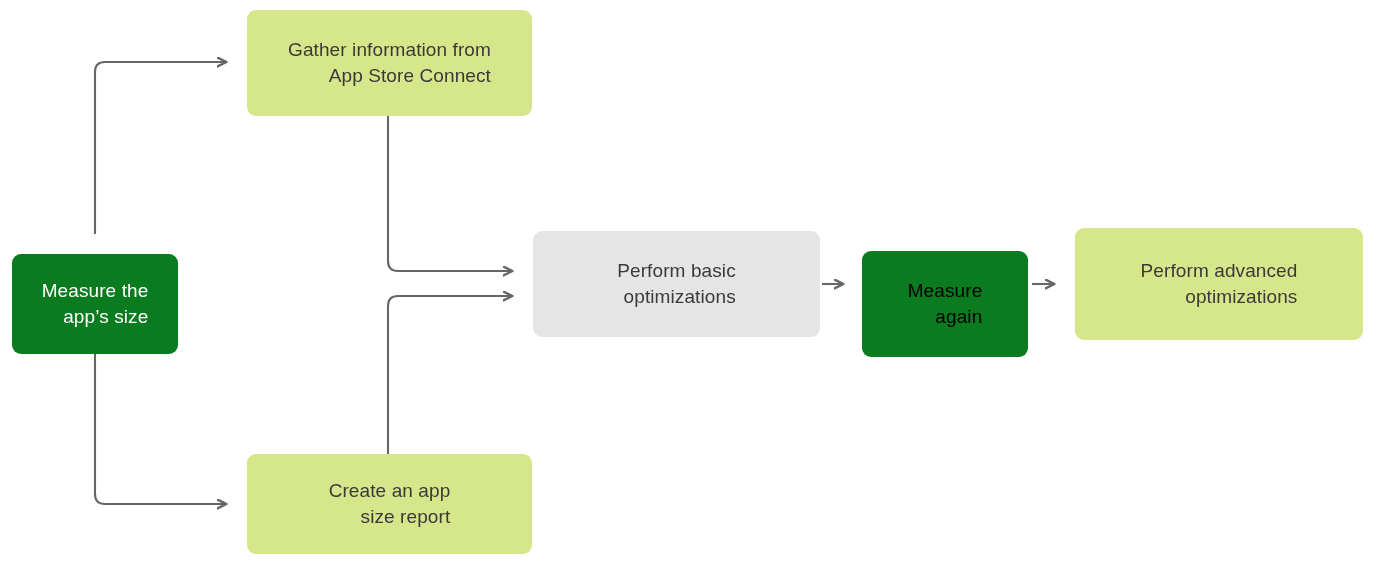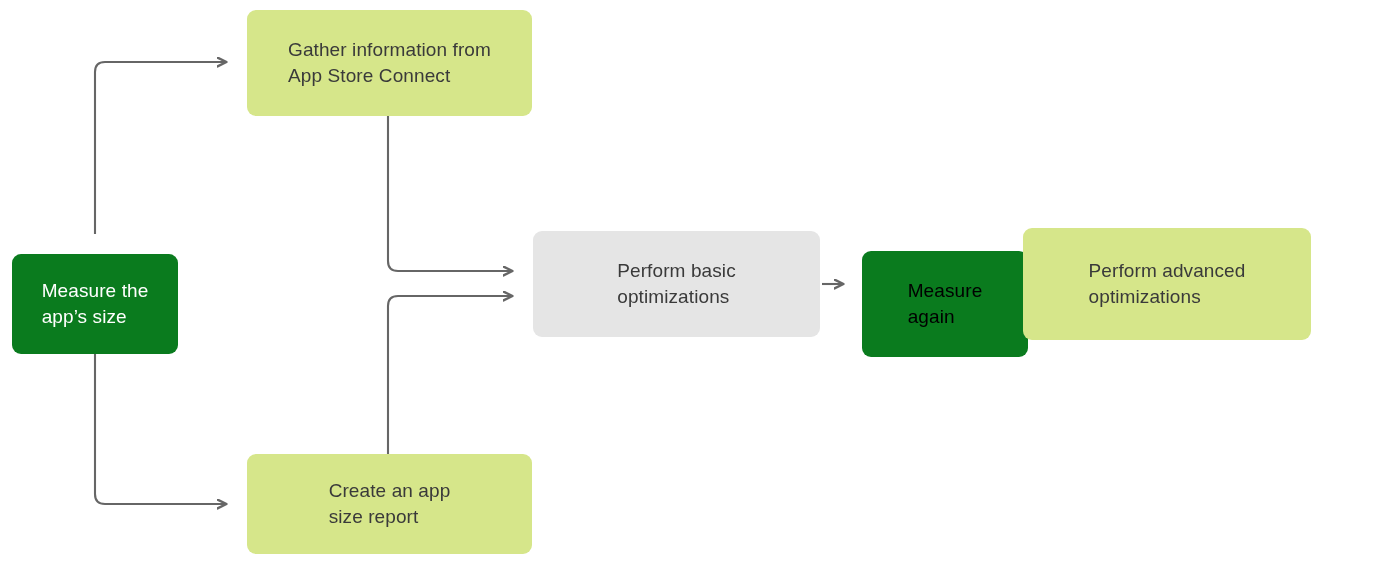--- a/index.html
+++ b/index.html
@@ -28,21 +28,21 @@
     width: 1374px;
     height: 568px;
     pointer-events: none;
   }
   .node {
     position: absolute;
     box-sizing: border-box;
     display: flex;
     align-items: center;
     justify-content: center;
-    text-align: left;
+    text-align: right;
     border-radius: 9px;
     font-size: 19px;
     line-height: 1.38;
     letter-spacing: 0.1px;
     padding: 4px 10px;
     white-space: pre-line;
   }
   .node.filled {
     background: #0a7b1e;
     color: #ffffff;
@@ -82,16 +82,16 @@
 
   <div class="node tinted" style="left: 247px; top: 454px; width: 285px; height: 100px; background: rgb(214, 230, 138); color: rgb(58, 58, 58);"><span>Create an app
 size report</span></div>
 
   <div class="node tinted" style="left: 533px; top: 231px; width: 287px; height: 106px; background: #e5e5e5; color: rgb(58, 58, 58);"><span>Perform basic
 optimizations</span></div>
 
   <div class="node filled" style="left: 862px; top: 231px; width: 166px; height: 106px; background: rgb(10, 123, 30); color: #000000;"><span>Measure
 again</span></div>
 
-  <div class="node tinted" style="left: 1023px; top: 228px; width: 288px; height: 112px; background: rgb(214, 230, 138); color: rgb(58, 58, 58);"><span>Perform advanced
+  <div class="node tinted" style="left: 1075px; top: 228px; width: 288px; height: 112px; background: rgb(214, 230, 138); color: rgb(58, 58, 58);"><span>Perform advanced
 optimizations</span></div>
 
 </div>
 
 </body></html>

